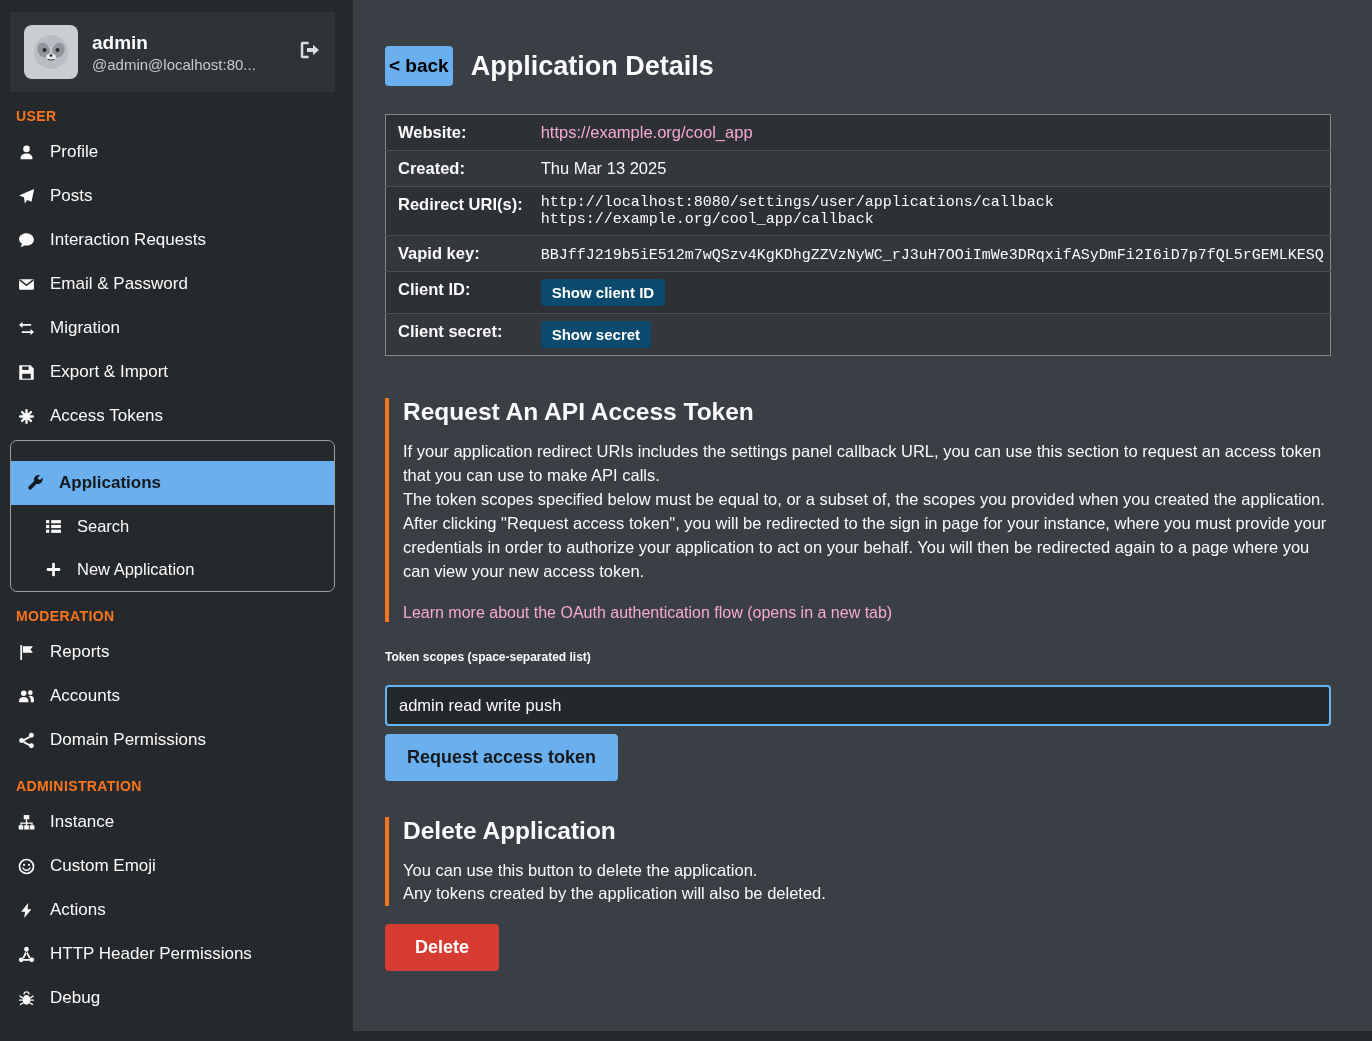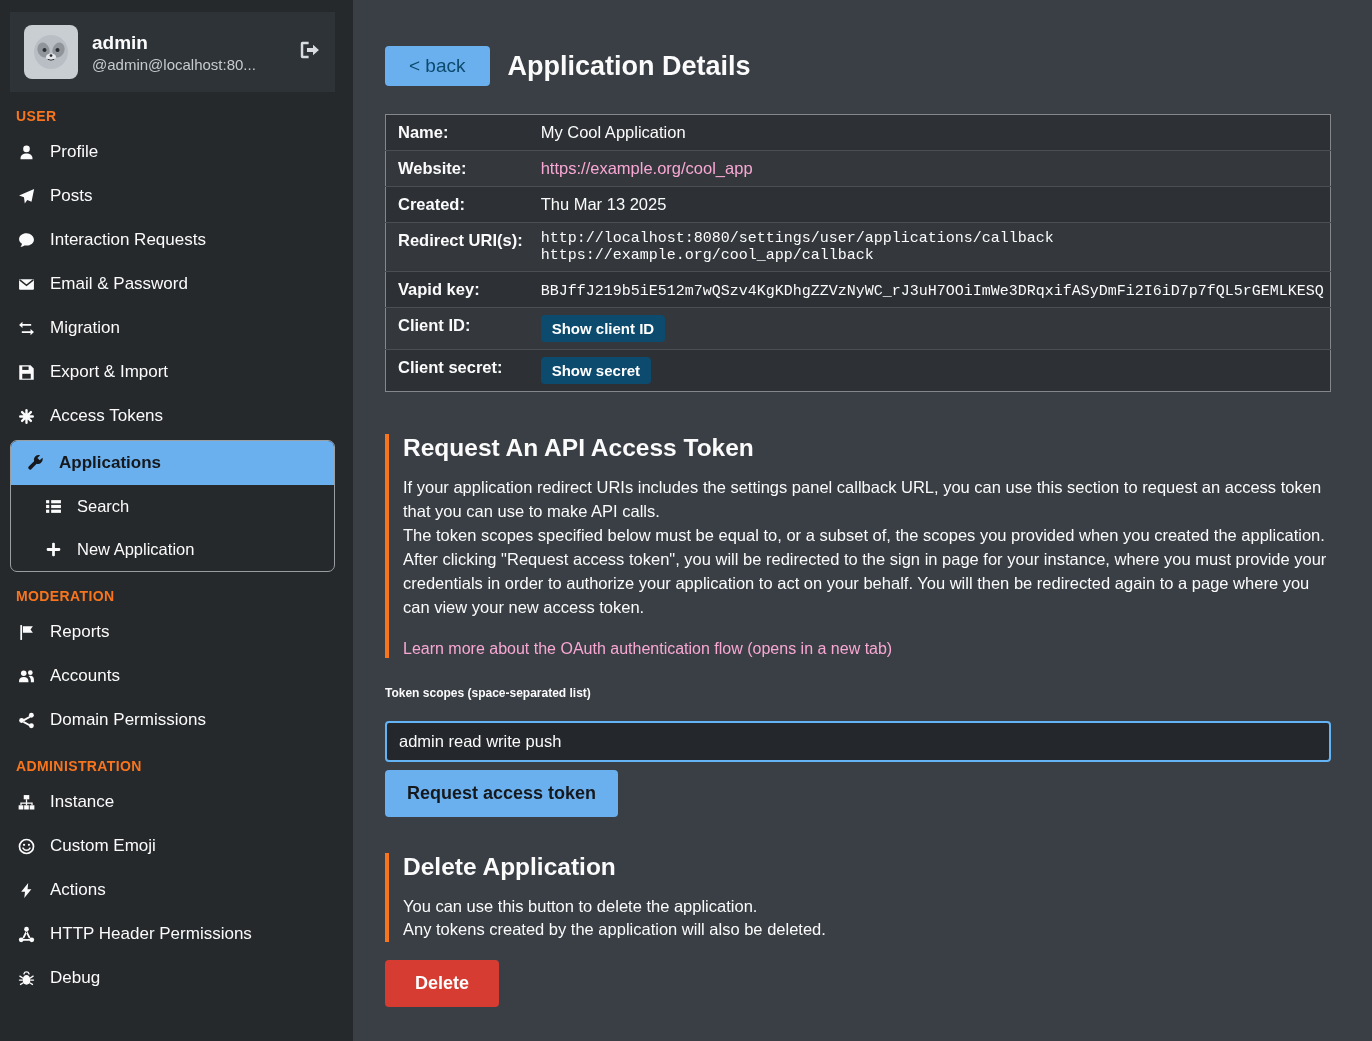--- a/index.html
+++ b/index.html
@@ -35,33 +35,33 @@
     display:flex; align-items:center; gap:14px;
     padding:12px 16px; font-size:17px; color:#fbfbfb;
     cursor:pointer; text-decoration:none;
   }
   .nav-item .icon { width:20px; display:flex; justify-content:center; flex:0 0 20px; }
   .icon svg { width:17px; height:17px; display:block; }
   .subnav-box {
     margin:2px 10px; border:1px solid #999ea3; border-radius:7px; overflow:hidden;
   }
   .subnav-box .nav-item { padding-left:14px; }
-  .nav-item.active { background:#6bb0ee; color:#15181c; font-weight:bold; }
+  .nav-item.active { background:#6bb0ee; color:#15181c; font-weight:bold;margin-top:20px; }
   .nav-item.sub { padding-left:32px; font-size:16.5px; }
 
   
   .main {
     flex:1; background:#3a3f45;
     margin:0 0 10px 8px;
     padding:46px 42px 36px 32px;
   }
   .page-header { display:flex; align-items:center; gap:18px; margin-bottom:28px; }
   .back-btn {
-    background:#6bb0ee; color:#0c4a6e; font-weight:normal; font-size:19px;
-    padding:9px 24px; border:none; border-radius:4px; cursor:pointer;
+    background:#6bb0ee; color:#000000; font-weight:bold; font-size:19px;
+    padding:9px 4px; border:none; border-radius:4px; cursor:pointer;
     font-family:inherit;
   }
   h1 { font-size:27px; margin:0; font-weight:bold; }
 
   table.details {
     width:100%; border-collapse:collapse; border:1px solid #84888d;
     margin-bottom:42px;
   }
   table.details tr:nth-child(odd)  { background:#2d3136; }
   table.details tr:nth-child(even) { background:#34383d; }
@@ -332,24 +332,20 @@
   <main class="main">
 
     <div class="page-header">
       <button class="back-btn">&lt; back</button>
       <h1>Application Details</h1>
     </div>
 
     <table class="details">
       <tbody>
           <tr>
-            <th>Name:</th>
-            <td><span>My Cool Application</span></td>
-          </tr>
-          <tr>
             <th>Website:</th>
             <td><a class="link">https://example.org/cool_app</a></td>
           </tr>
           <tr>
             <th>Created:</th>
             <td><span>Thu Mar 13 2025</span></td>
           </tr>
           <tr>
             <th>Redirect URI(s):</th>
             <td>

